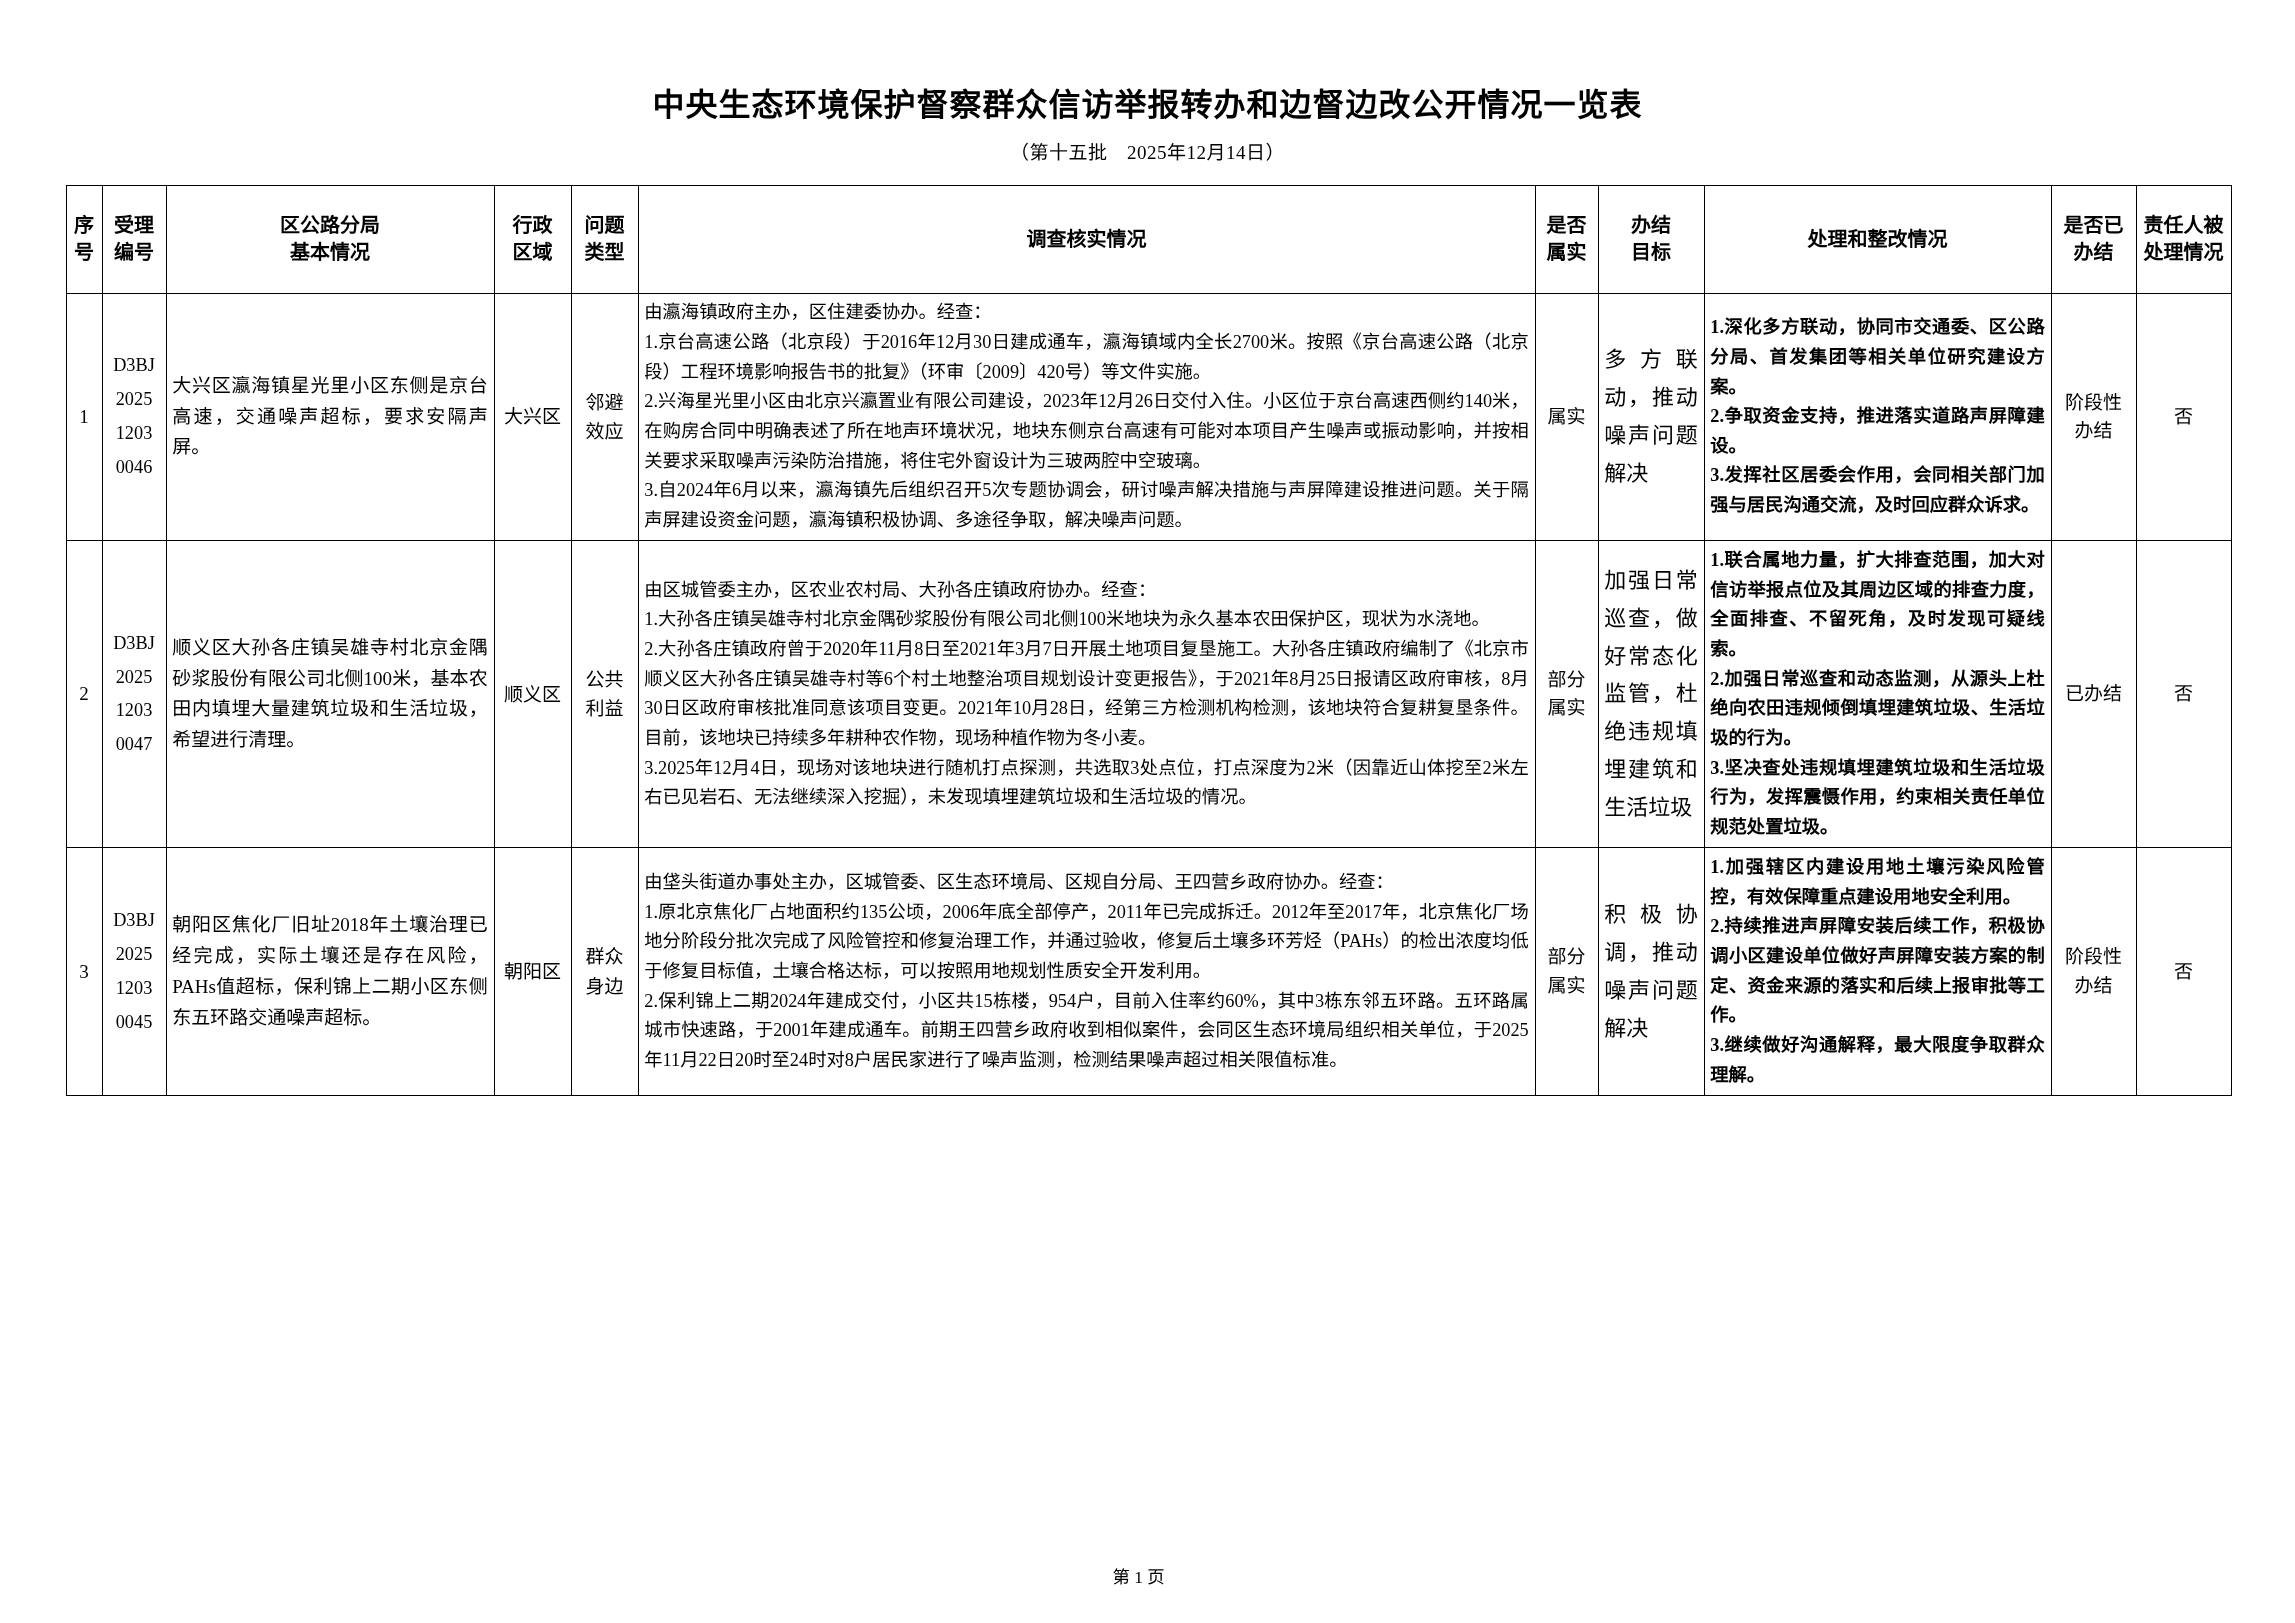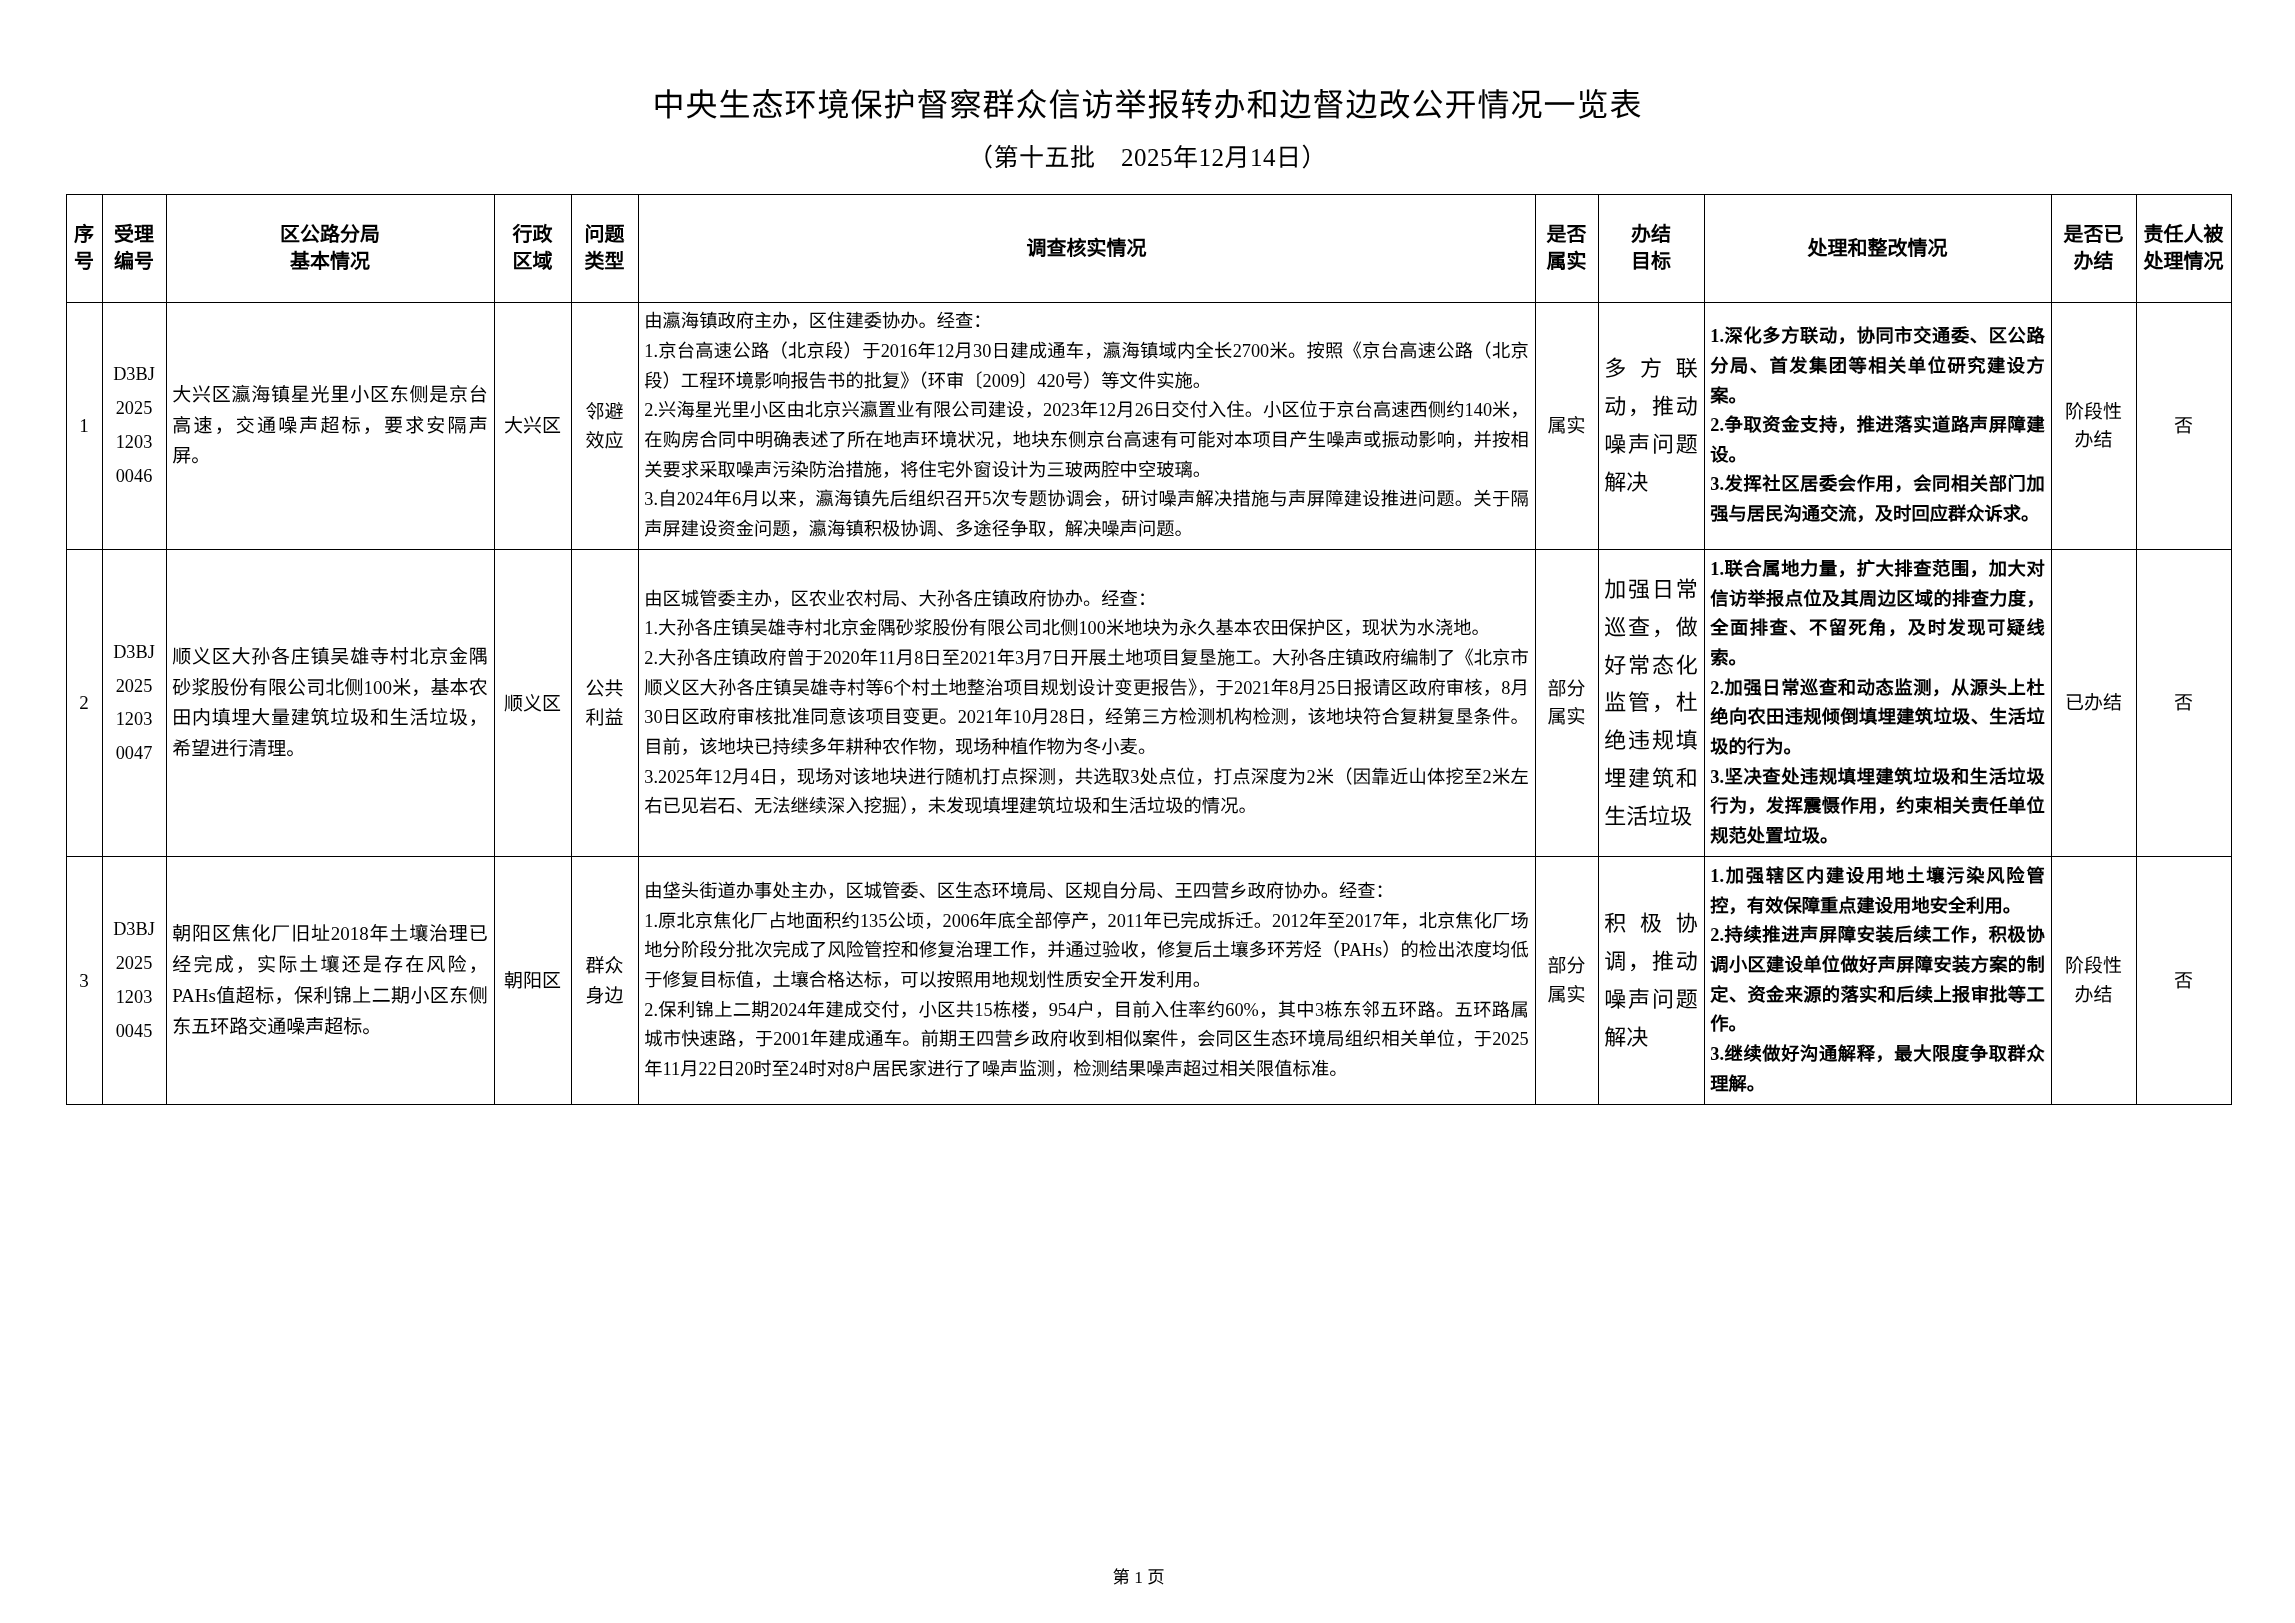--- a/index.html
+++ b/index.html
@@ -22,28 +22,28 @@
     box-sizing: border-box;
     padding: 0;
   }
   .title-block {
     width: 100%;
     text-align: center;
     padding-top: 86px;
   }
   .doc-title {
     font-size: 32px;
-    font-weight: normal;
+    font-weight: bold;
     letter-spacing: 1px;
     line-height: 1.2;
     margin: 0;
     font-family: "Liberation Serif", "DejaVu Serif", serif;
   }
   .doc-subtitle {
-    font-size: 25px;
+    font-size: 19px;
     margin: 12.5px 0 0 0;
     letter-spacing: 0.5px;
     font-family: "Liberation Serif", "DejaVu Serif", serif;
   }
   .table-wrap {
     margin: 21px auto 0 auto;
     width: 2164px;
   }
   table.report {
     border-collapse: collapse;

